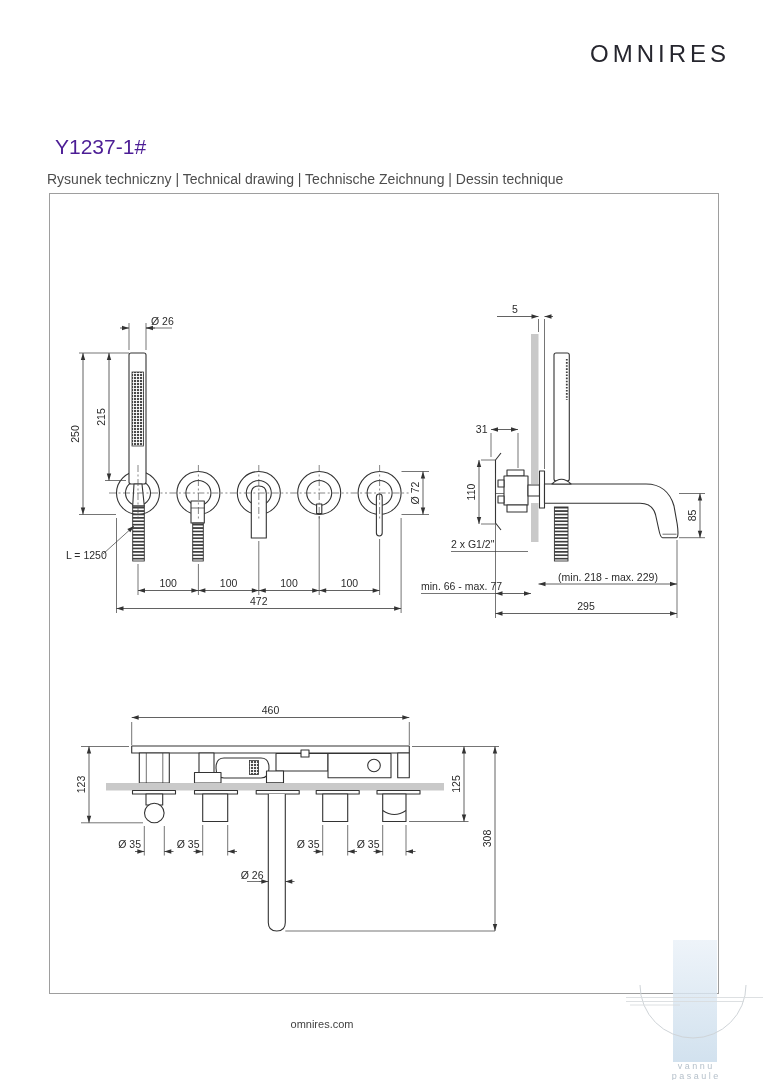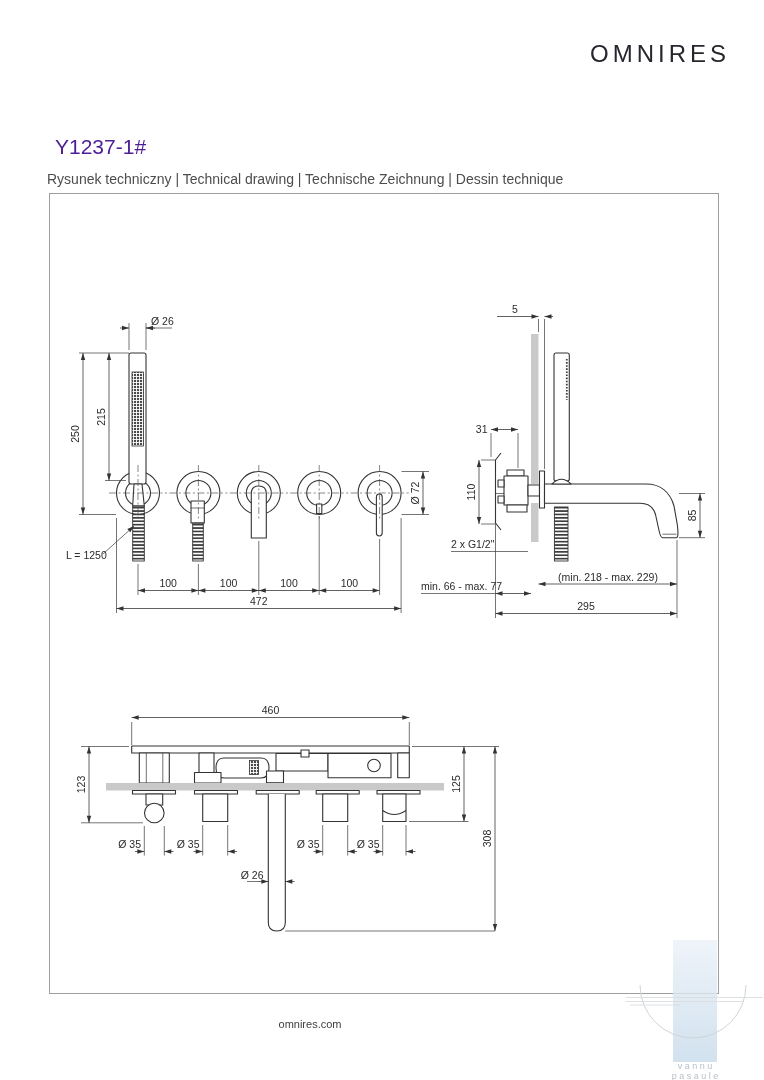--- a/index.html
+++ b/index.html
@@ -4,21 +4,21 @@
 <style>
   html,body{margin:0;padding:0;background:#fff;}
   .page{position:relative;width:764px;height:1080px;background:#ffffff;overflow:hidden;
         font-family:"Liberation Sans",sans-serif;color:#2b2b2b;}
   .logo{position:absolute;top:40px;right:34px;font-size:24px;letter-spacing:4px;
         color:#26262e;font-weight:400;}
   .model{position:absolute;left:47px;top:135px;font-size:21px;color:#4c1d95;margin-left:8px;}
   .subtitle{position:absolute;left:47px;top:171px;font-size:14px;color:#4d4d4d;}
   .drawing-box{position:absolute;left:49px;top:193px;width:668px;height:799px;
         border:1px solid #9e9e9e;}
-  .website{position:absolute;left:4px;top:1018px;width:612px;text-align:center;
+  .website{position:absolute;left:16px;top:1018px;width:612px;text-align:center;
         font-size:11px;color:#3f3f3f;}
   .watermark{position:absolute;left:596px;top:930px;width:168px;height:150px;z-index:3;}
   svg text{font-family:"Liberation Sans",sans-serif;font-size:10.5px;fill:#2b2b2b;}
   .geo{fill:#ffffff;stroke:#333333;stroke-width:1.1;stroke-linejoin:round;}
   .geoN{fill:none;stroke:#333333;stroke-width:1.1;stroke-linejoin:round;}
   .thin{fill:none;stroke:#333333;stroke-width:0.7;}
   .dim{stroke:#3a3a3a;stroke-width:0.8;fill:none;}
   .ext{stroke:#3a3a3a;stroke-width:0.7;fill:none;}
   .cl{stroke:#555555;stroke-width:0.7;stroke-dasharray:7 2.5 2 2.5;fill:none;}
   .wall{fill:#c9c9c9;stroke:none;}

